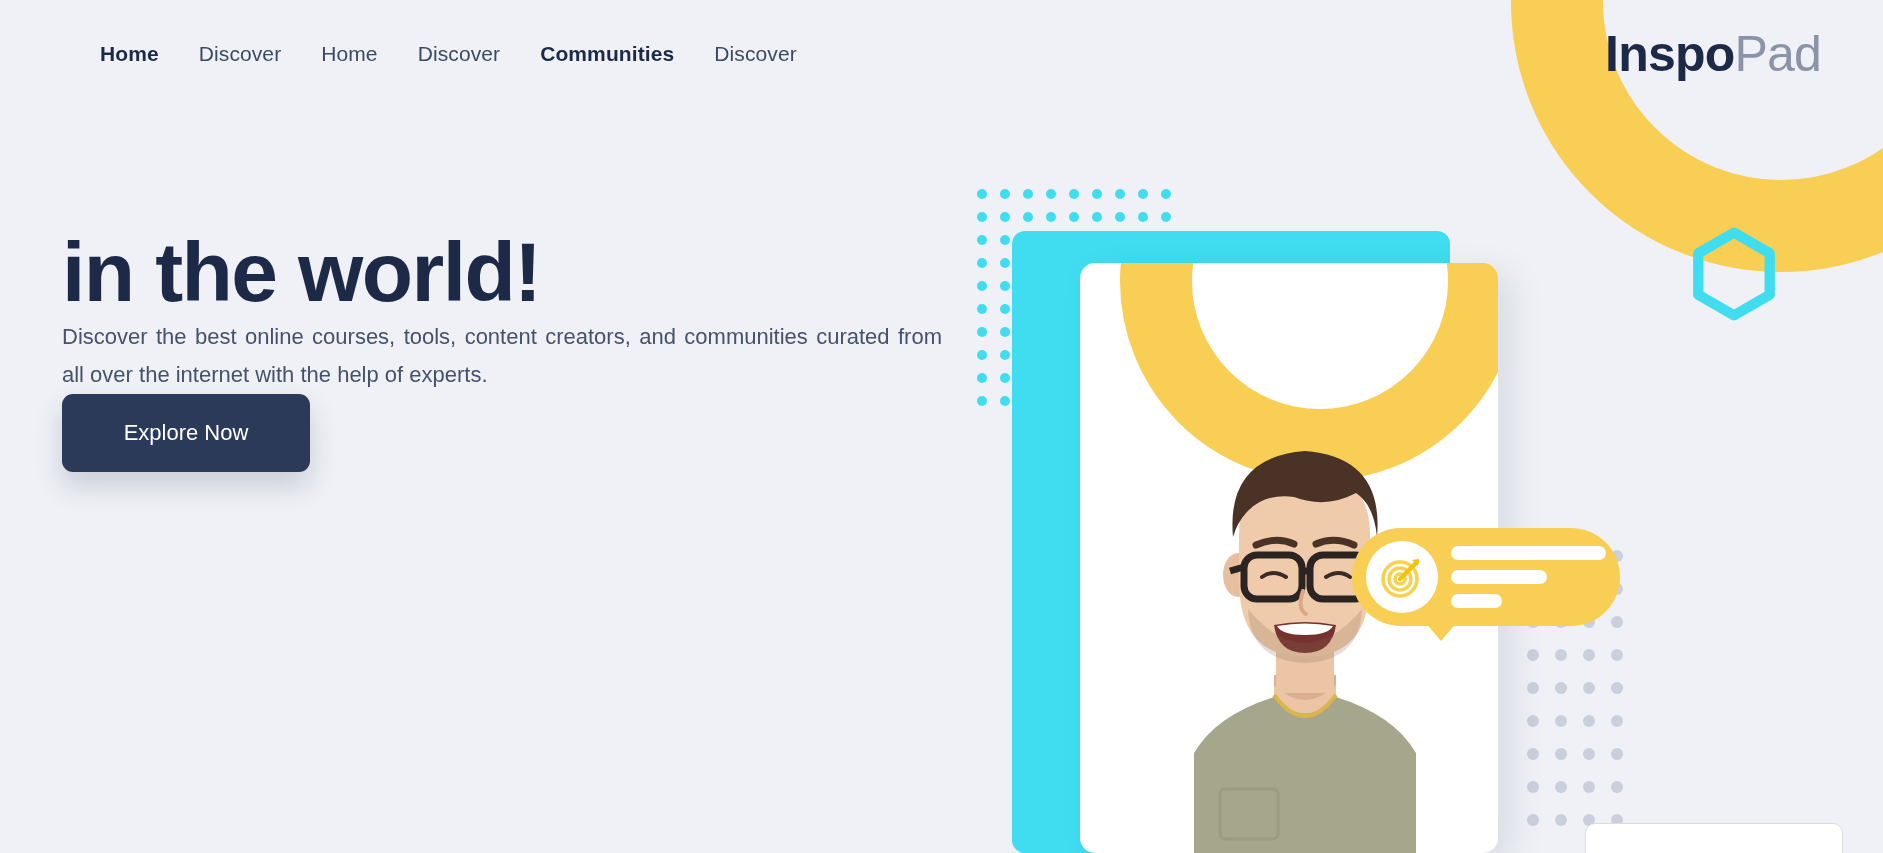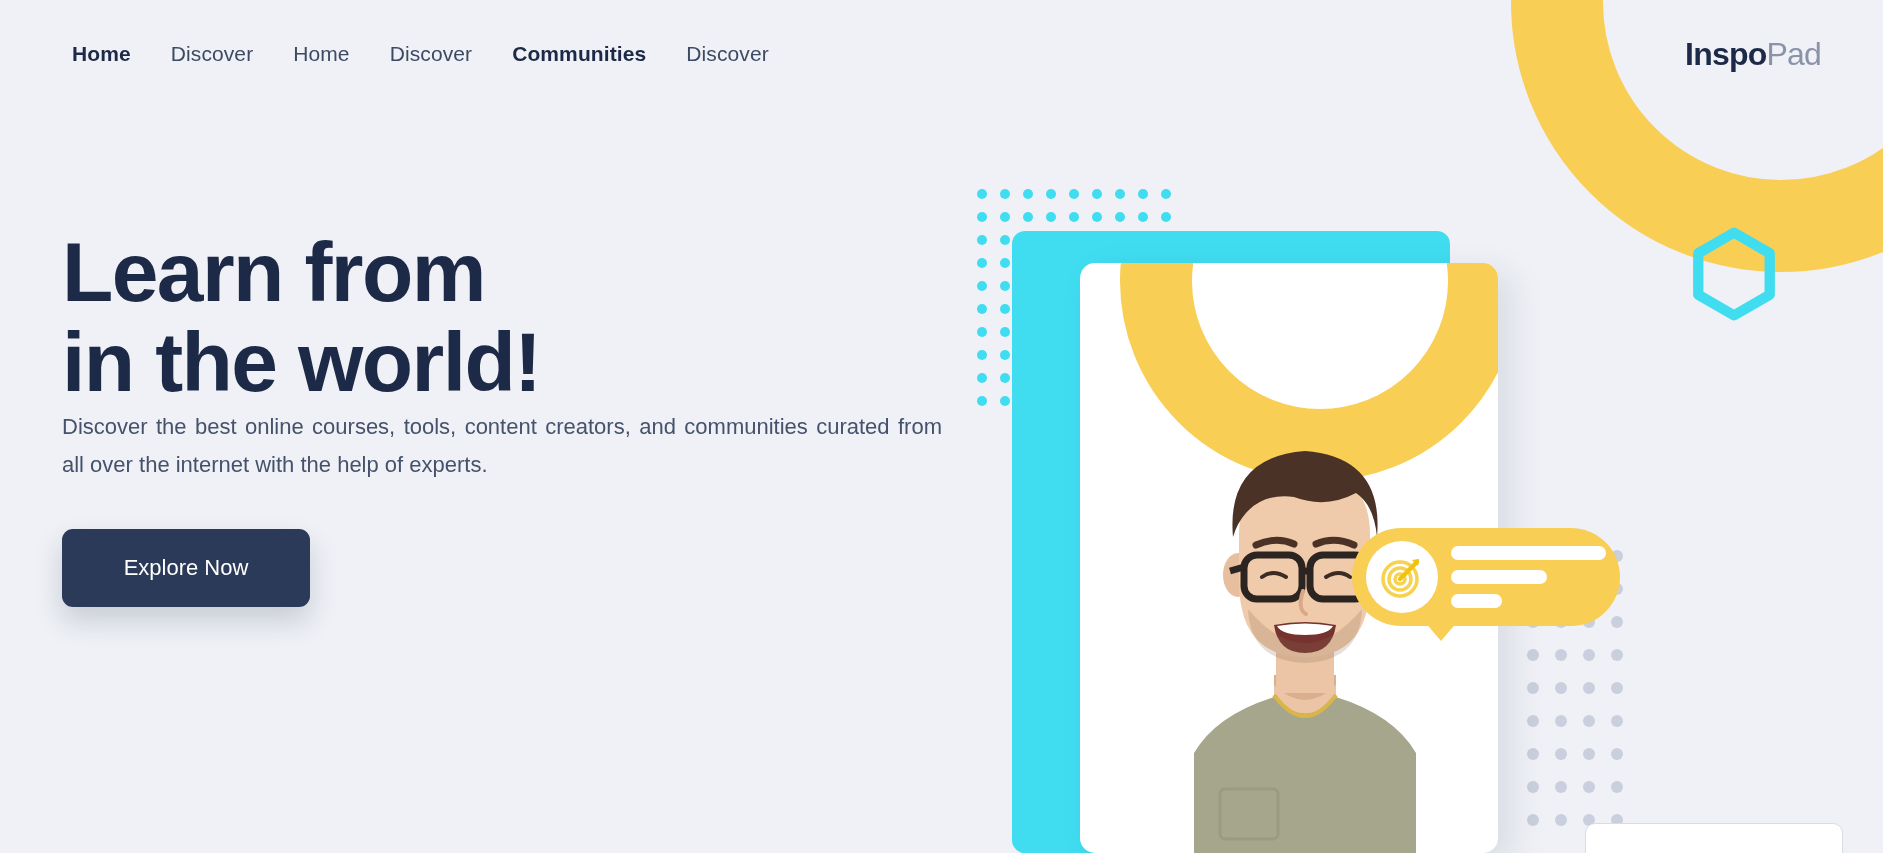--- a/index.html
+++ b/index.html
@@ -43,38 +43,38 @@
   }
 
   
   .site-header {
     position:absolute;
     top:0; left:0; right:0;
     height:108px;
     display:flex;
     align-items:center;
     justify-content:space-between;
-    padding:0 62px 0 72px;
+    padding:0 62px 0 100px;
     z-index:20;
   }
 
   .main-nav { display:flex; align-items:center; gap:40px; }
 
   .nav-link {
     font-size:21px;
     color:#3C4A63;
     letter-spacing:.1px;
     text-decoration:none;
     cursor:pointer;
     white-space:nowrap;
   }
   .nav-link.is-active { color:#1C2947; font-weight:bold; }
 
   .brand-logo {
-    font-size:32px;
+    font-size:50px;
     letter-spacing:-.8px;
     line-height:1;
     white-space:nowrap;
     cursor:pointer;
     position:relative;
     z-index:21;
   }
   .brand-logo .brand-strong { color:#1C2947; font-weight:600; }
   .brand-logo .brand-light  { color:#8A93A8; font-weight:400; }
 
@@ -103,21 +103,20 @@
 
   .hero-desc {
     width:880px;
     font-size:22px;
     line-height:1.72;
     color:#46526B;
     text-align:justify;
   }
 
   .cta-button {
-    margin-top:46px;
     display:inline-flex;
     align-items:center;
     justify-content:center;
     width:248px;
     height:78px;
     background:#2B3A59;
     color:#FFFFFF;
     font-size:22px;
     border:none;
     border-radius:11px;
@@ -287,21 +286,20 @@
 
     <div class="brand-logo">
       <span class="brand-strong">Inspo</span><span class="brand-light">Pad</span>
     </div>
 
   </header>
 
   <section class="hero-copy">
 
     <h1 class="hero-title">
-      <span class="title-line">Learn from</span>
       <span class="title-line">in the world!</span>
     </h1>
 
     <p class="hero-desc">Discover the best online courses, tools, content creators, and communities curated from all over the internet with the help of experts.</p>
 
     <button class="cta-button">Explore Now</button>
 
   </section>
 
   <div class="hero-visual">

